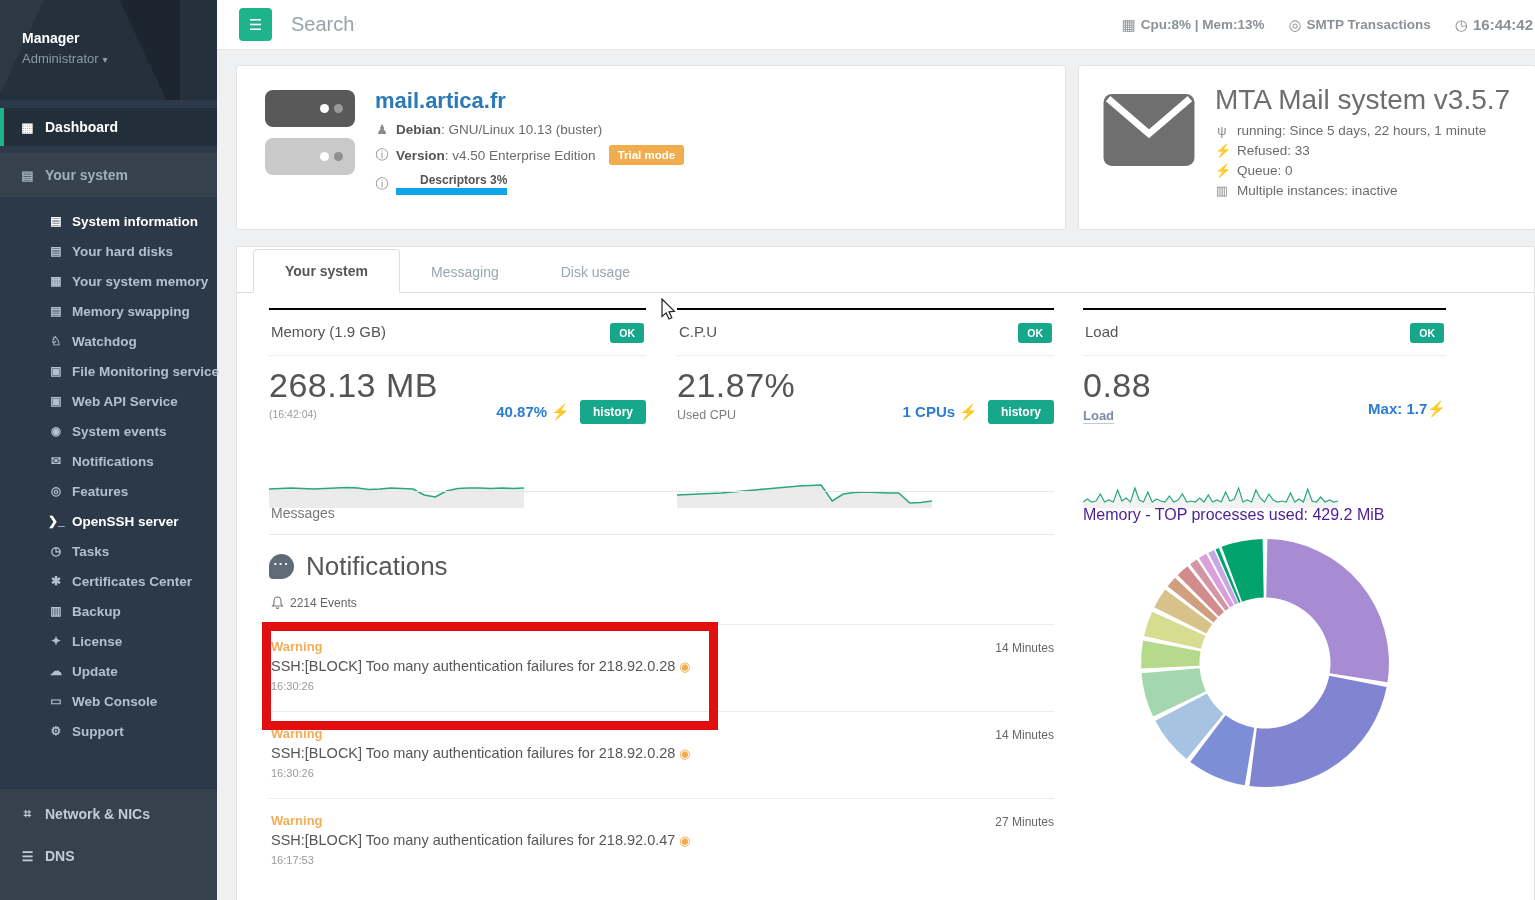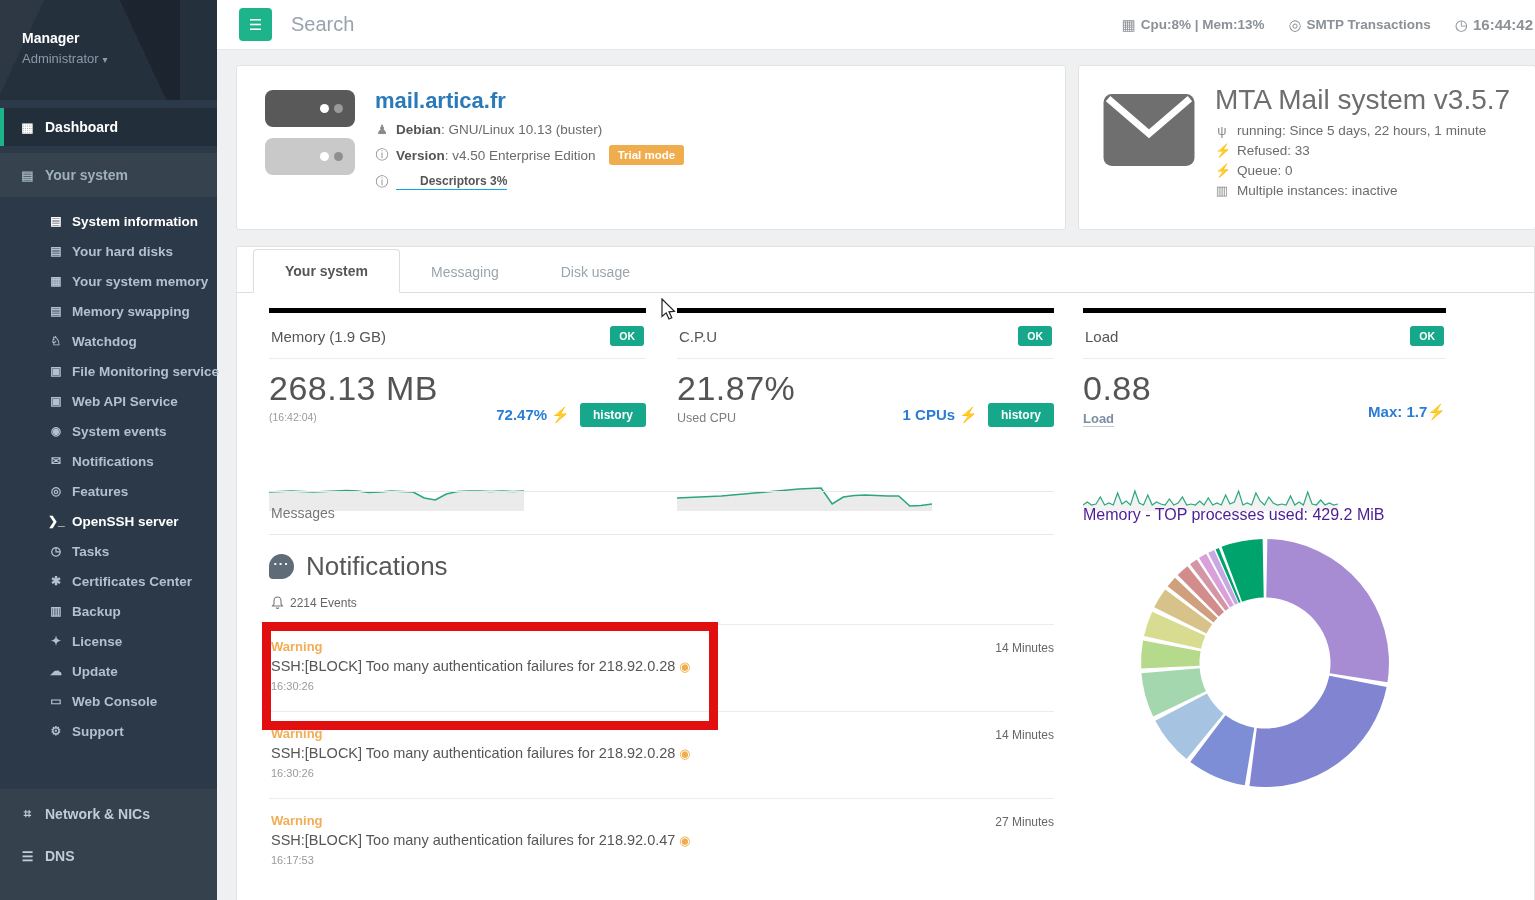--- a/index.html
+++ b/index.html
@@ -55,43 +55,43 @@
   .srv.light { background:#c9c9c9; }
   .srv .dot { position:absolute; top:14px; width:9px; height:9px; border-radius:50%; }
   .srv.dark .d1 { right:26px; background:#fff; } .srv.dark .d2 { right:12px; background:#9a9a9a; }
   .srv.light .d1 { right:26px; background:#fff; } .srv.light .d2 { right:12px; background:#8f8f8f; }
   #hostname { color:#2a7ab9; font-size:22px; font-weight:bold; margin:-2px 0 8px 0; cursor:pointer; }
   .host-line { display:flex; align-items:center; gap:7px; font-size:13.5px; color:#6b6b6b; margin-bottom:8px; }
   .host-line .h-icon { color:#8b8b8b; font-size:13px; width:14px; text-align:center; }
   .host-line b { color:#555; }
   .trial-badge { background:#f0ad4e; color:#fff; font-size:11.5px; font-weight:bold; border-radius:3px;
       padding:4px 9px; margin-left:6px; }
-  #descriptors { font-size:12px; font-weight:bold; color:#555; border-bottom:1px solid #0ea5e9;
+  #descriptors { font-size:12px; font-weight:bold; color:#555; border-bottom:7px solid #0ea5e9;
       padding-bottom:1px; cursor:pointer;padding-left:24px; }
 
   #mta-card { left:1078px; top:65px; width:458px; height:165px; padding:22px 24px; display:flex; gap:20px; }
   .mta-env { flex:0 0 92px; padding-top:6px; }
   #mta-title { font-size:28px; color:#6e6e6e; margin:-4px 0 7px 0; }
   .mta-row { display:flex; gap:8px; font-size:13.5px; color:#6b6b6b; margin-bottom:5px; align-items:center; }
   .mta-row .m-icon { width:14px; text-align:center; color:#8a8a8a; font-size:13px; }
 
   
   #tab-panel { position:absolute; left:236px; top:246px; width:1299px; height:654px; background:#fff;
       border:1px solid #e3e3e3; border-bottom:none; }
   #tabstrip { height:46px; border-bottom:1px solid #ddd; padding-left:16px; display:flex; align-items:flex-end; }
   .tab { padding:13px 31px; font-size:14px; color:#9aa6ad; cursor:pointer; margin-bottom:-1px; }
   .tab.active { background:#fff; border:1px solid #ddd; border-bottom:1px solid #fff; border-radius:4px 4px 0 0;
       color:#555; font-weight:bold; }
 
   .metric-col { position:absolute; top:61px; }
   #col-mem  { left:32px;  width:377px; }
   #col-cpu  { left:440px; width:377px; }
   #col-load { left:846px; width:363px; }
-  .metric-head { border-top:5px solid #000000; border-bottom:1px solid #ececec; padding:13px 2px 12px 2px;
-      display:flex; align-items:center; justify-content:space-between; font-size:15px; color:#555; }
+  .metric-head { border-top:2px solid #000000; border-bottom:1px solid #ececec; padding:13px 2px 12px 2px;
+      display:flex; align-items:flex-start; justify-content:space-between; font-size:15px; color:#555; }
   .ok-badge { background:#17a78a; color:#fff; font-size:10.5px; font-weight:bold; border-radius:3px;
       padding:4px 9px; cursor:pointer; }
   .metric-body { position:relative; height:110px; padding-top:10px; }
   .metric-value { font-size:34px; color:#545454; letter-spacing:.5px; }
   .metric-sub { font-size:10.5px; color:#9b9b9b; margin-top:3px; }
   .metric-sub.link-style { font-size:13px; color:#7d8ea3; font-weight:bold; border-bottom:1px solid #c3c9d2;
       display:inline-block; cursor:pointer; }
   .metric-right { position:absolute; right:0; top:44px; display:flex; align-items:center; gap:10px; }
   .blue-link { color:#2a7cd4; font-size:15px; font-weight:bold; cursor:pointer; white-space:nowrap; }
   .blue-link .bolt { color:#2a7cd4; }
@@ -322,21 +322,21 @@
 
     <div class="metric-col" id="col-mem">
       <div class="metric-head">
         <span>Memory (1.9 GB)</span>
         <span class="ok-badge">OK</span>
       </div>
       <div class="metric-body">
         <div class="metric-value">268.13 MB</div>
         <div class="metric-sub">(16:42:04)</div>
         <div class="metric-right">
-          <span class="blue-link"><span>72.47%</span> <span class="bolt">⚡</span></span>
+          <span class="blue-link"><span>40.87%</span> <span class="bolt">⚡</span></span>
           <button class="history-btn">history</button>
         </div>
         <svg class="sparkline" viewBox="0 0 255 28" preserveAspectRatio="none">
             <path d="M0,28 L0.0,9 L11.1,8.5 L22.2,8 L33.3,8.5 L44.3,9 L55.4,8.5 L66.5,8 L77.6,7.5 L88.7,8 L99.8,9.5 L110.9,9 L122.0,8 L133.0,8.5 L144.1,9 L155.2,15 L166.3,17 L177.4,11 L188.5,8.5 L199.6,8 L210.7,8 L221.7,8.5 L232.8,8 L243.9,8.5 L255.0,8 L255,28 Z" fill="#ebebeb"></path>
             <polyline points="0.0,9 11.1,8.5 22.2,8 33.3,8.5 44.3,9 55.4,8.5 66.5,8 77.6,7.5 88.7,8 99.8,9.5 110.9,9 122.0,8 133.0,8.5 144.1,9 155.2,15 166.3,17 177.4,11 188.5,8.5 199.6,8 210.7,8 221.7,8.5 232.8,8 243.9,8.5 255.0,8" fill="none" stroke="#2aa87c" stroke-width="1.6"></polyline>
           </svg>
       </div>
     </div>
 
     <div class="metric-col" id="col-cpu">

